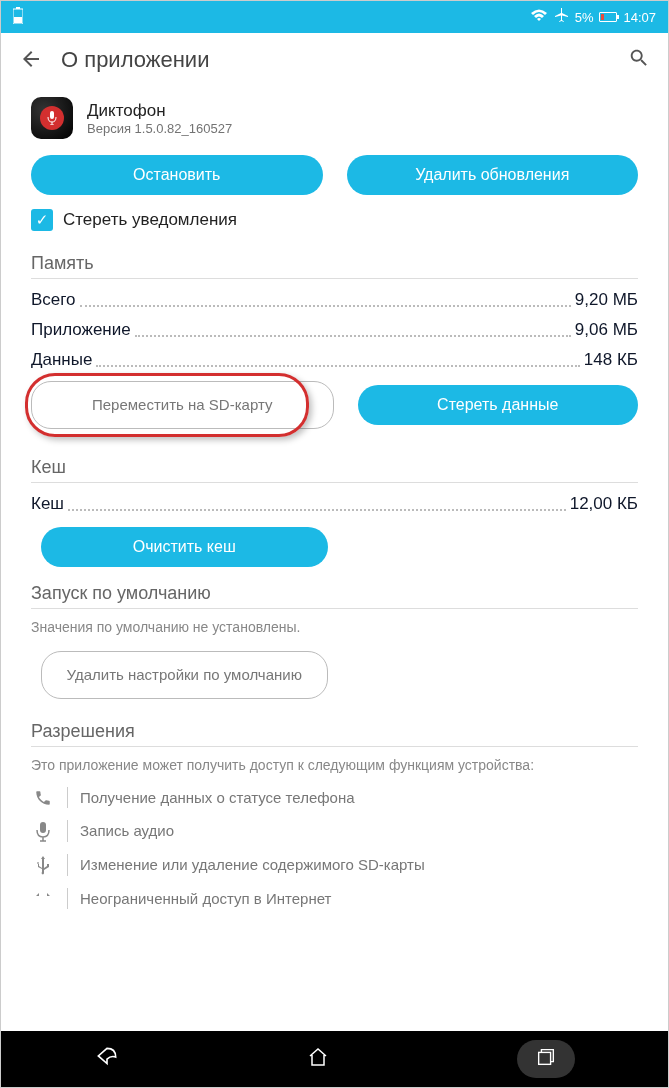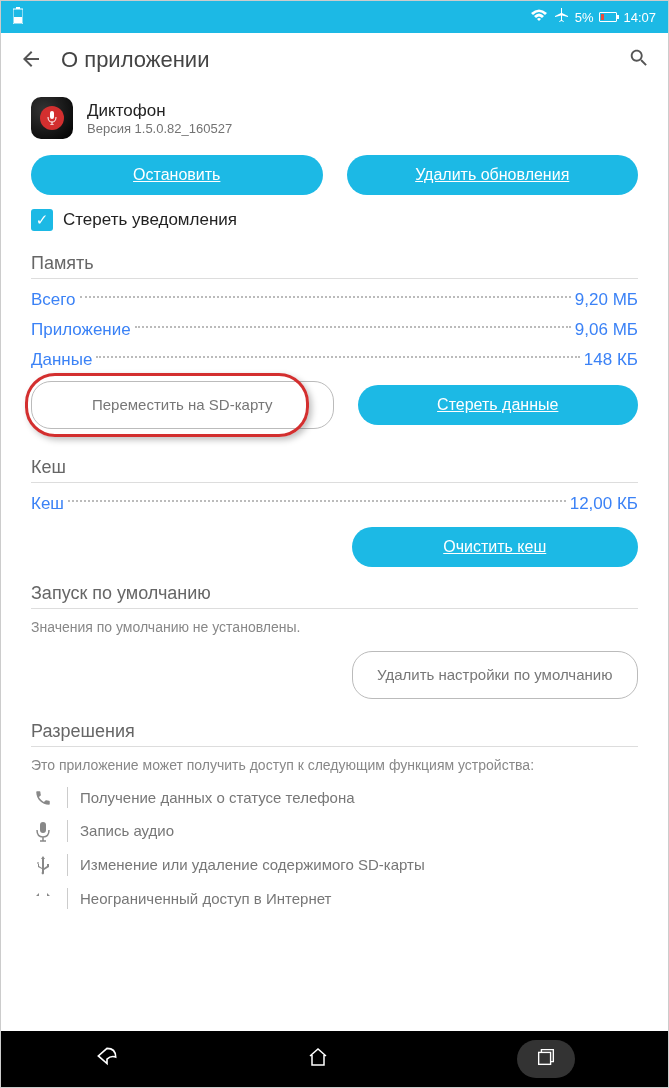--- a/index.html
+++ b/index.html
@@ -17,30 +17,30 @@
 .header-title { font-size: 22px; color: #444; flex: 1; }
 .search-icon { font-size: 22px; color: #555; }
 .app-row { display: flex; align-items: center; padding: 6px 30px 16px 30px; gap: 14px; }
 .app-icon { width: 42px; height: 42px; background: radial-gradient(circle at 30% 30%, #333, #000); border-radius: 10px; display: flex; align-items: center; justify-content: center; position: relative; }
 .app-icon-inner { width: 24px; height: 24px; background: #d32f2f; border-radius: 50%; display: flex; align-items: center; justify-content: center; }
 .mic-svg { fill: #fff; }
 .app-name { font-size: 17px; color: #222; }
 .app-version { font-size: 13px; color: #737373; }
 .button-row { display: flex; gap: 24px; padding: 0 30px 14px 30px; }
 .btn { flex: 1; height: 40px; border-radius: 20px; border: none; font-size: 16px; cursor: pointer; display: flex; align-items: center; justify-content: center; text-align: center; }
-.btn-primary { background: #1cb9e5; color: #fff; text-decoration: underline; }
+.btn-primary { background: #1cb9e5; color: #fff; }
 .btn-secondary { background: #fff; border: 1.5px solid #bbb; color: #777; }
-.btn-half-right { display: flex; justify-content: flex-end; padding: 8px 30px 8px 40px; }
+.btn-half-right { display: flex; justify-content: flex-start; padding: 8px 30px 8px 40px; }
 .btn-half-right .btn { flex: 0 0 calc(50% - 12px); }
 .checkbox-row { display: flex; align-items: center; padding: 0 30px 14px 30px; gap: 10px; }
 .checkbox { width: 22px; height: 22px; background: #1cb9e5; border-radius: 3px; display: flex; align-items: center; justify-content: center; color: #fff; font-size: 15px; }
 .checkbox-label { font-size: 17px; color: #222; }
 .section { padding: 0 30px; }
 .section-title { font-size: 18px; color: #666; padding: 8px 0 4px 0; border-bottom: 1px solid #ddd; margin-bottom: 6px; }
-.data-row { display: flex; align-items: center; padding: 5px 0; font-size: 17px; color: #3b82f6; }
+.data-row { display: flex; align-items: flex-end; padding: 5px 0; font-size: 17px; color: #0f172a; }
 .data-label { flex-shrink: 0; }
 .data-dots { flex: 1; border-bottom: 2px dotted #bbb; margin: 0 4px; position: relative; top: -3px; }
 .data-value { flex-shrink: 0; }
 .highlight-box { border: 3px solid #d32f2f; border-radius: 30px; padding: 3px; position: absolute; left: 24px; width: 284px; height: 64px; z-index: 10; box-shadow: 3px 3px 6px rgba(0,0,0,0.25); pointer-events: none; }
 .move-sd-container { position: relative; }
 .btn-two-line { line-height: 1.1; font-size: 15px; padding: 4px 10px; height: 48px; }
 .section-desc { font-size: 14px; color: #888; padding: 4px 0 8px 0; }
 .perm-row { display: flex; align-items: flex-start; gap: 12px; padding: 6px 0; }
 .perm-icon { width: 24px; flex-shrink: 0; color: #888; display: flex; justify-content: center; padding-top: 2px; }
 .perm-divider { width: 1px; background: #ccc; align-self: stretch; }

